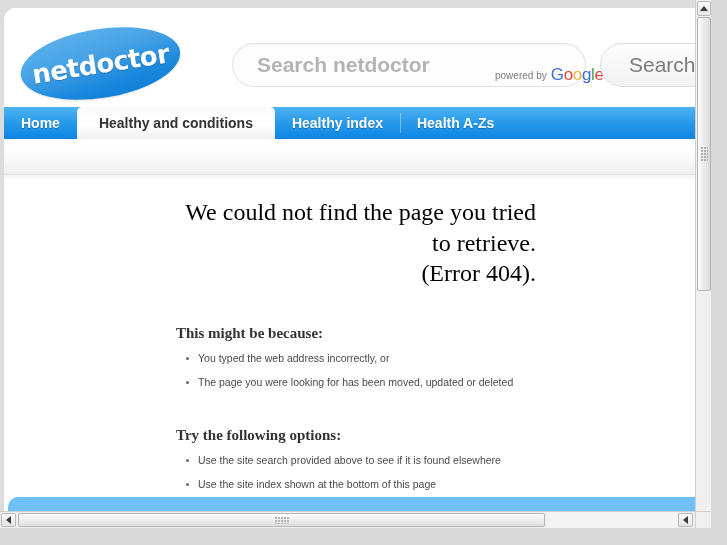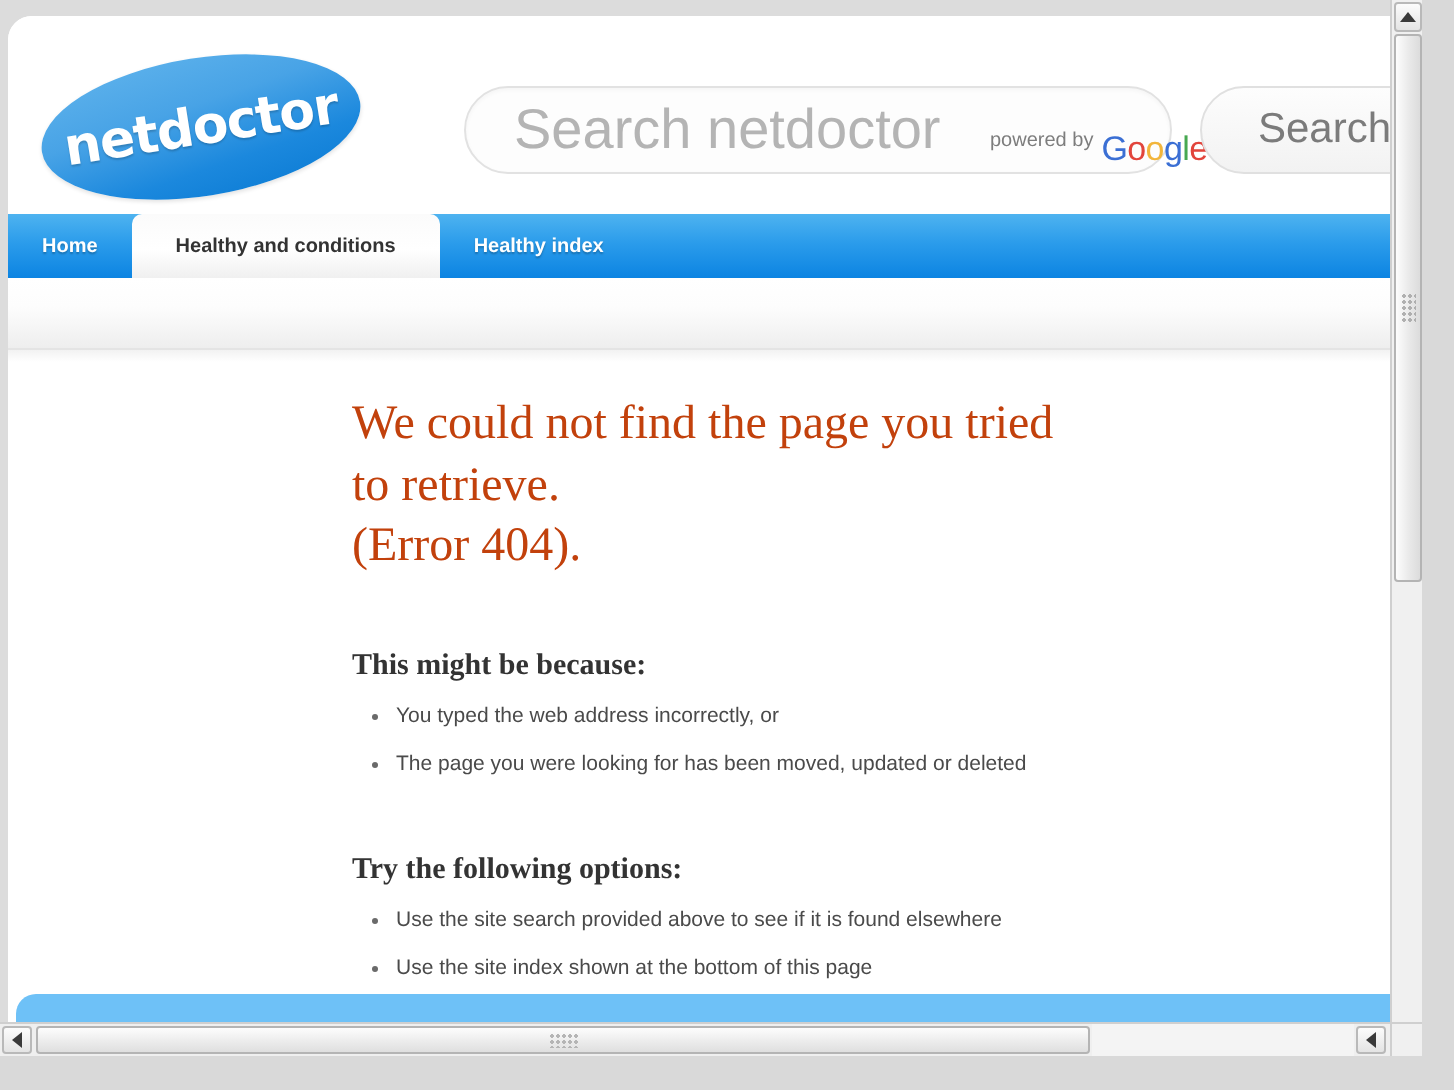--- a/index.html
+++ b/index.html
@@ -107,30 +107,31 @@
     box-shadow: inset 0 1px 2px rgba(0,0,0,0.035);
     display: flex;
     align-items: center;
     padding-left: 24px;
   }
   .search-input {
     border: 0;
     outline: 0;
     background: transparent;
     font-family: "Liberation Sans", sans-serif;
-    font-size: 28px;
+    font-size: 21px;
     color: #8b5cf6;
     width: 238px;
     padding: 0;
+    font-weight: bold;
   }
   .search-input::placeholder { color: #b4b4b4; }
 
   .powered {
     display: flex;
-    align-items: flex-start;
+    align-items: center;
     font-size: 10px;
     color: #7d7d7d;
     font-family: "Liberation Sans", sans-serif;
     white-space: nowrap;
     margin-top: 20px;
   }
   .goog {
     font-family: Liberation Sans, sans-serif;
     font-size: 17px;
     margin-left: 4px;
@@ -171,21 +172,21 @@
     background: linear-gradient(180deg, #4eb3f0 0%, #2b9ceb 45%, #0c84e2 100%);
     display: flex;
     align-items: stretch;
   }
   .nav-item {
     position: relative;
     display: flex;
     align-items: center;
     padding: 0 17px;
     color: #ffffff;
-    font-size: 10px;
+    font-size: 14px;
     font-weight: bold;
     font-family: "Liberation Sans", sans-serif;
     text-shadow: 0 1px 1px rgba(0,0,0,0.25);
     cursor: pointer;
     white-space: nowrap;
   }
   .nav-item + .nav-item::before {
     content: "";
     position: absolute;
     left: 0; top: 6px;
@@ -227,25 +228,26 @@
     left: 0;
     top: 175px;
     width: 760px;
     background: #ffffff;
     padding-left: 172px;
   }
 
   .err-title {
     font-family: "Liberation Serif", serif;
     font-size: 24px;
-    color: #c2410c;
+    color: #000000;
     line-height: 1.28;
     margin: 14px 0 0 0;
     width: 360px;
     font-weight: normal;
+    text-align: right;
   }
 
   .sub-title {
     font-family: "Liberation Serif", serif;
     font-size: 15px;
     font-weight: bold;
     color: #333333;
     margin: 36px 0 0 0;
   }
   .sub-title.second { margin-top: 36px; }
@@ -413,20 +415,21 @@
           </span>
         </div>
 
         <div class="search-btn">Search</div>
       </div>
 
       <div class="nav">
         <div class="nav-item">Home</div>
         <div class="nav-item active">Healthy and conditions</div>
         <div class="nav-item">Healthy index</div>
+        <div class="nav-item">Health A-Zs</div>
         <div class="nav-spacer"></div>
 
       </div>
 
       <div class="subnav"></div>
       <div class="subnav-shadow"></div>
 
       <div class="content">
 
         <h1 class="err-title" style="white-space: pre-line;">We could not find the page you tried to retrieve.

